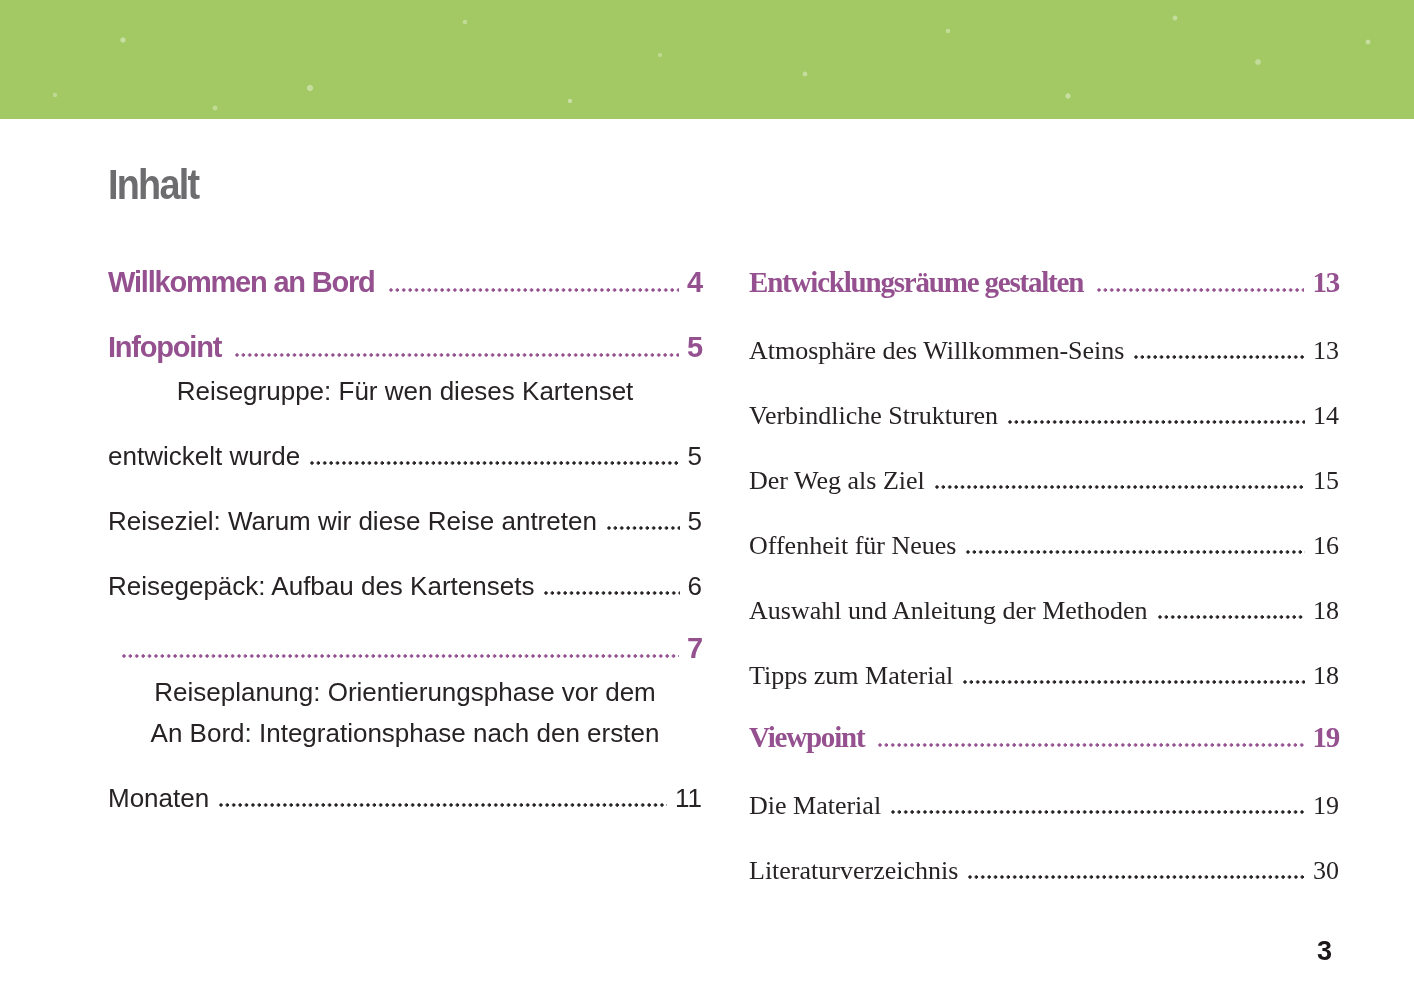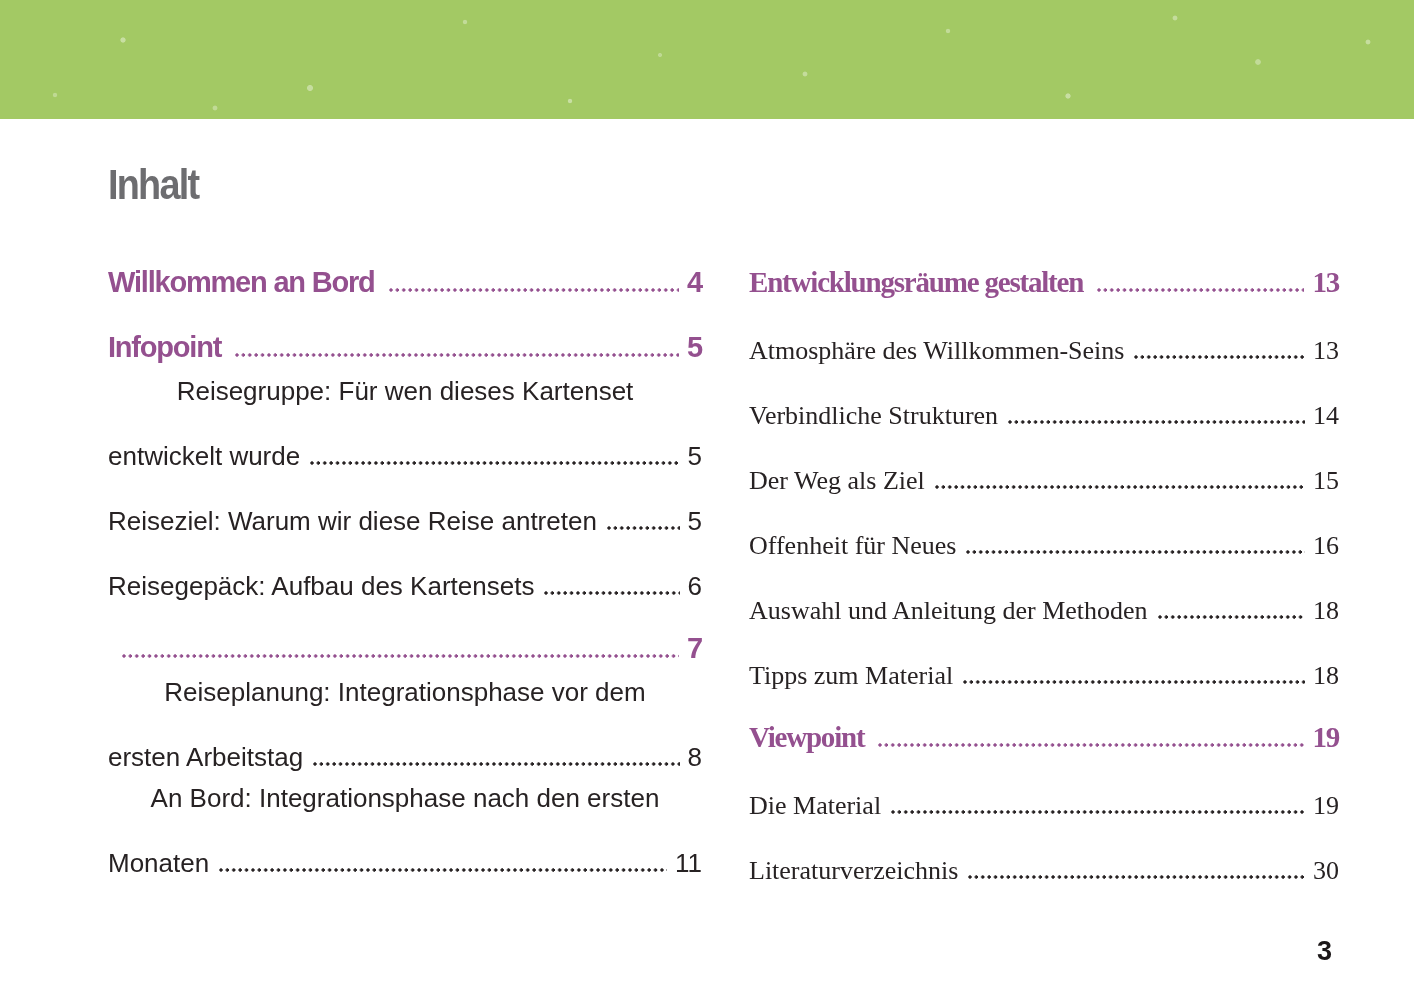--- a/index.html
+++ b/index.html
@@ -151,26 +151,21 @@
             <span class="page-num">6</span>
           </div>
         </div>
       </div>
       <div class="toc-section">
         <div class="heading-row">
           <span class="dots"></span>
           <span class="page-num">7</span>
         </div>
         <div class="toc-entry">
-          <div class="entry-line">Reiseplanung: Integrationsphase vor dem</div>
-          <div class="entry-last-row">
-            <span>ersten Arbeitstag</span>
-            <span class="dots"></span>
-            <span class="page-num">8</span>
-          </div>
+          <div class="entry-line">Reiseplanung: Orientierungsphase vor dem</div>
         </div>
         <div class="toc-entry">
           <div class="entry-line">An Bord: Integrationsphase nach den ersten</div>
           <div class="entry-last-row">
             <span>Monaten</span>
             <span class="dots"></span>
             <span class="page-num">11</span>
           </div>
         </div>
       </div>

